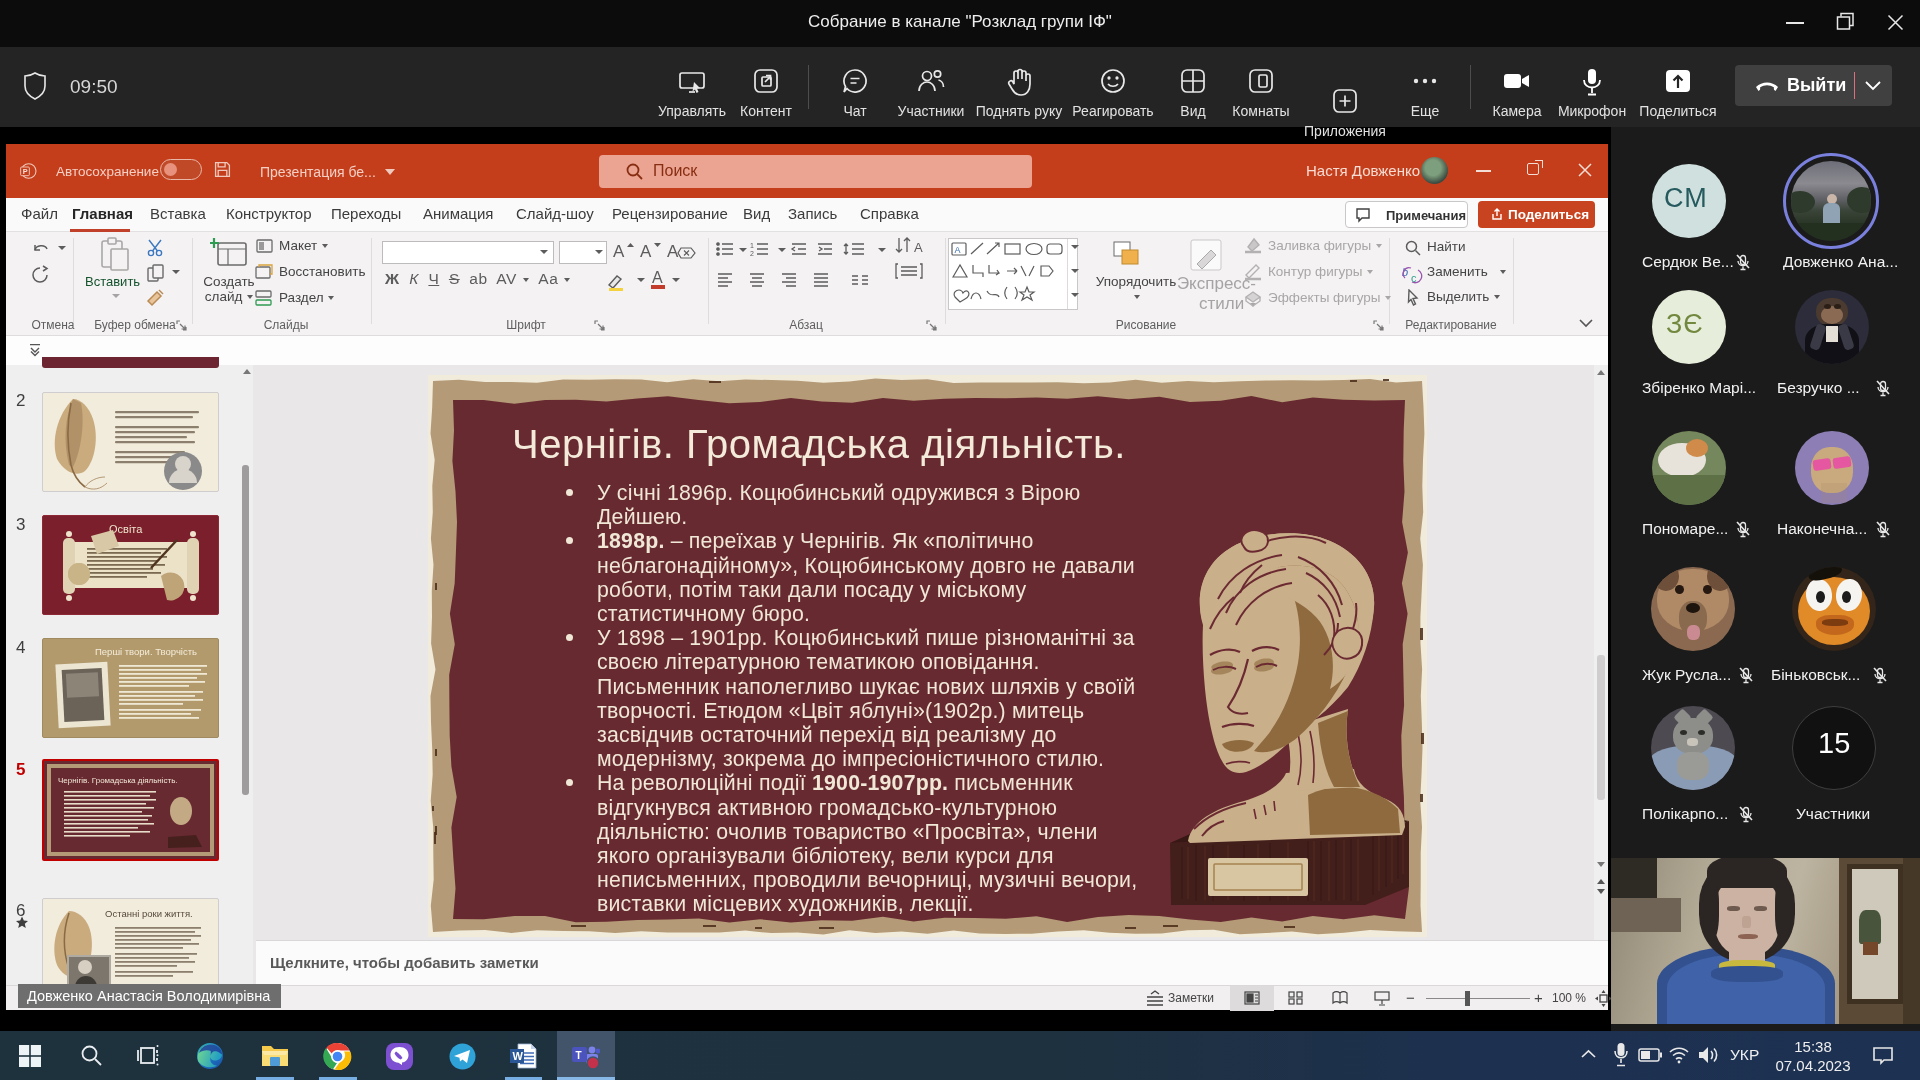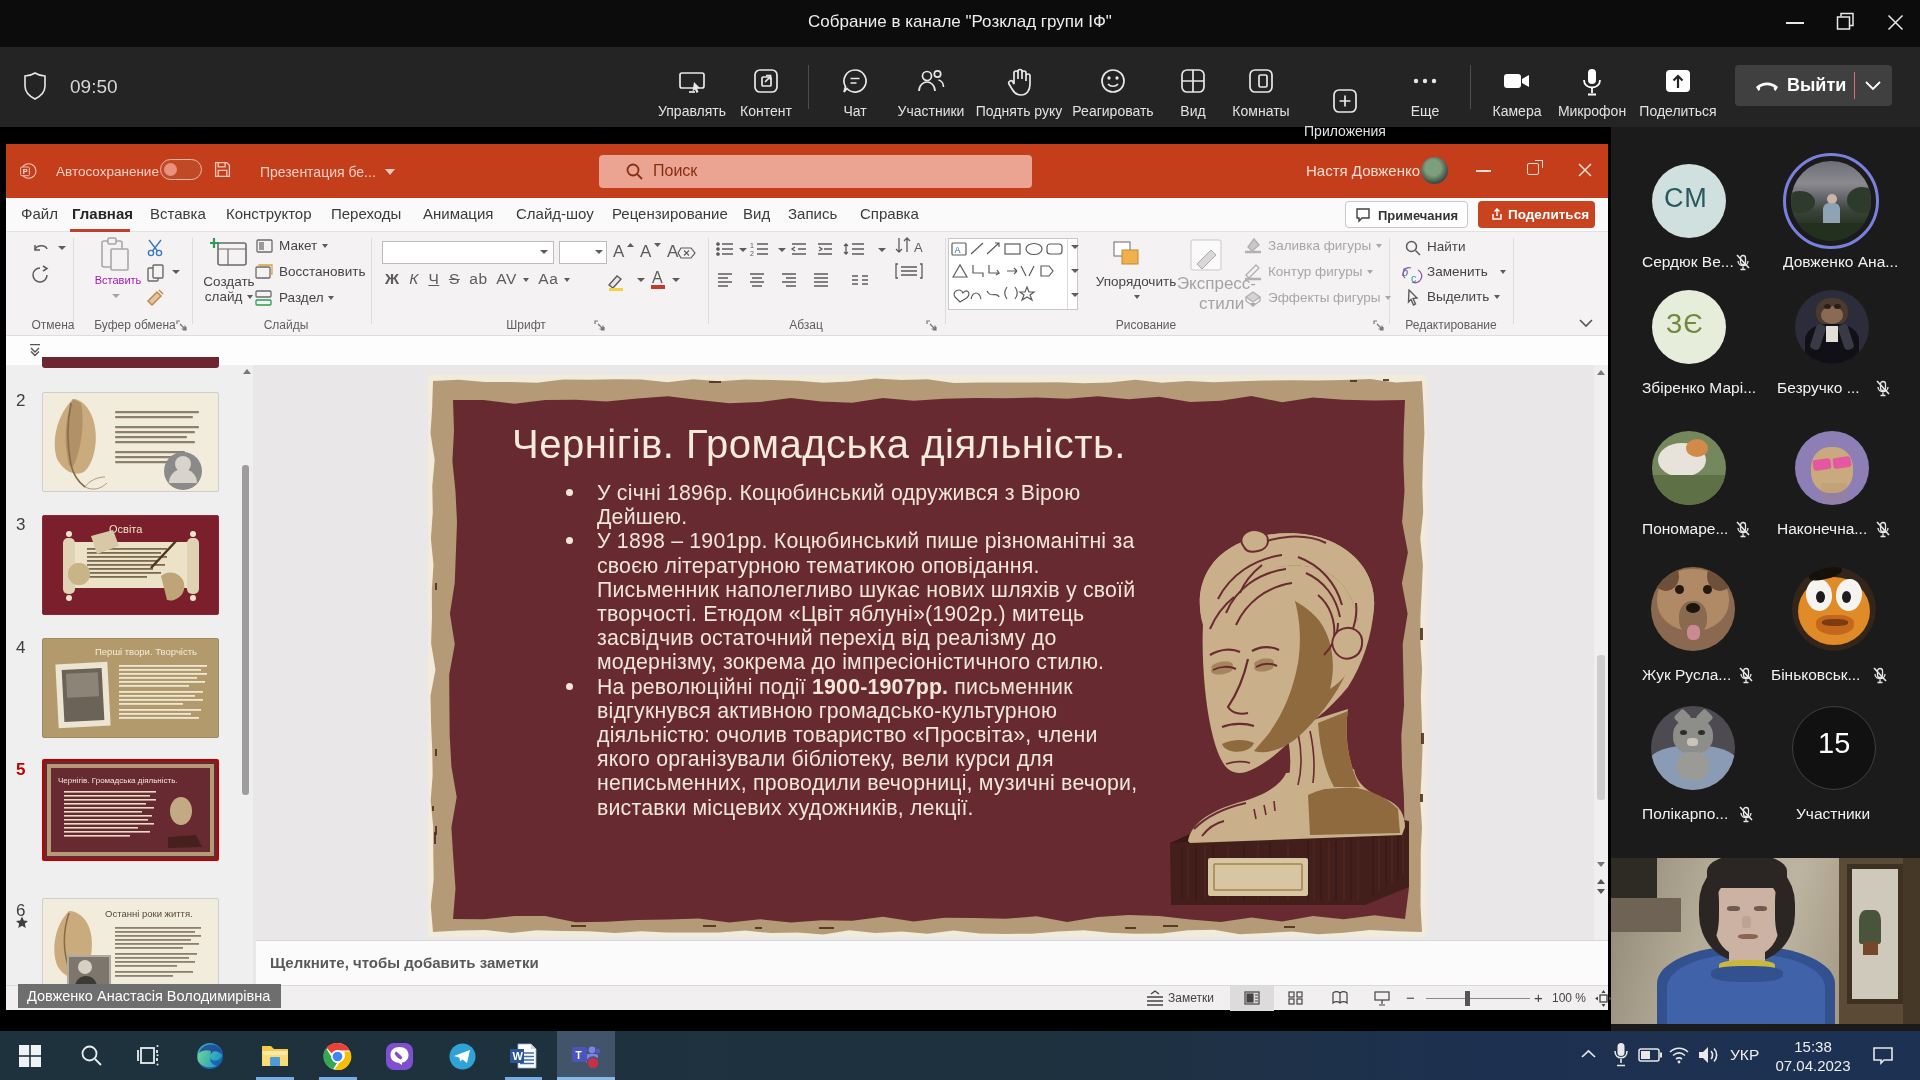--- a/index.html
+++ b/index.html
@@ -237,21 +237,21 @@
       <div class="mtab" style="left:417px;">Анимация</div>
       <div class="mtab" style="left:510px;">Слайд-шоу</div>
       <div class="mtab" style="left:606px;">Рецензирование</div>
       <div class="mtab" style="left:737px;">Вид</div>
       <div class="mtab" style="left:782px;">Запись</div>
       <div class="mtab" style="left:854px;">Справка</div>
       <div class="abs" style="left:1339px;top:3px;width:123px;height:27px;background:#fff;border:1px solid #c9c7c7;border-radius:4px;">
         <svg class="abs" style="left:9px;top:5px;" width="16" height="16" viewBox="0 0 16 16" fill="none" stroke="#404040" stroke-width="1.4">
             <path d="M2 2 h12 v9 h-7 l-3 3 v-3 h-2 z"></path>
           </svg>
-        <div class="abs" style="left:32px;top:6px;font-size:13px;font-weight:bold;color:#333;">Примечания</div>
+        <div class="abs" style="left:40px;top:6px;font-size:13px;font-weight:bold;color:#333;">Примечания</div>
       </div>
       <div class="abs" style="left:1472px;top:3px;width:117px;height:27px;background:#c8431f;border-radius:4px;">
         <svg class="abs" style="left:10px;top:6px;" width="15" height="15" viewBox="0 0 15 15" fill="none" stroke="#fff" stroke-width="1.4">
             <path d="M5 7 v5 h8 v-5 M9 9 V2 M6.5 4.5 L9 2 l2.5 2.5"></path>
           </svg>
         <div class="abs" style="left:30px;top:6px;font-size:13.5px;font-weight:bold;color:#fff;">Поделиться</div>
       </div>
     </div>
     <div id="ppt-ribbon">
 
@@ -278,21 +278,21 @@
       <svg class="abs" style="left:24px;top:33px;" width="20" height="20" viewBox="0 0 20 20" fill="none" stroke="#5c5c5c" stroke-width="1.5">
           <path d="M10 3 a7 7 0 1 0 7 7"></path>
           <path d="M13 1 l4 2.5 -4 2.5"></path>
         </svg>
 
       <svg class="abs" style="left:92px;top:5px;" width="34" height="36" viewBox="0 0 34 36" fill="none" stroke="#a9a7a7" stroke-width="1.6">
           <rect x="4" y="4" width="20" height="26" rx="2"></rect>
           <rect x="10" y="1" width="8" height="6" rx="1" fill="#f4f2f2"></rect>
           <rect x="13" y="12" width="17" height="21" rx="1" fill="#f4f2f2"></rect>
         </svg>
-      <div class="abs" style="left:79px;top:42px;width:66px;text-align:center;font-size:11px;color:#a21caf;">Вставить</div>
+      <div class="abs" style="left:79px;top:42px;width:66px;text-align:left;font-size:13px;color:#14532d;">Вставить</div>
       <div class="chev" style="left:106px;top:62px;border-top-color:#a5a3a3;"></div>
       <svg class="abs" style="left:140px;top:6px;" width="20" height="20" viewBox="0 0 20 20" fill="none" stroke="#3c78c0" stroke-width="1.4">
           <circle cx="5" cy="15" r="2.6"></circle>
           <circle cx="13" cy="15" r="2.6"></circle>
           <path d="M6.5 13 L15 2 M11.5 13 L3 2"></path>
         </svg>
       <svg class="abs" style="left:140px;top:31px;" width="20" height="20" viewBox="0 0 20 20" fill="none" stroke="#6b6b6b" stroke-width="1.4">
           <rect x="2" y="5" width="10" height="13" rx="1"></rect>
           <rect x="7" y="2" width="10" height="13" rx="1" fill="#f4f2f2"></rect>
         </svg>
@@ -682,20 +682,21 @@
           <rect x="697" y="552" width="11" height="2" fill="#4a2a18" opacity="0.85"></rect>
           <rect x="275" y="550" width="13" height="2" fill="#4a2a18" opacity="0.85"></rect>
           <rect x="391" y="552" width="15" height="2" fill="#4a2a18" opacity="0.85"></rect>
           <rect x="992" y="253" width="3" height="12" fill="#4a2a18" opacity="0.85"></rect>
           <rect x="993" y="358" width="3" height="11" fill="#4a2a18" opacity="0.85"></rect>
         <path d="M25.0 25.0 L55.7 25.0 L86.4 28.8 L117.1 25.1 L147.8 24.8 L178.5 26.4 L209.3 23.4 L240.0 21.3 L270.7 25.0 L301.4 28.3 L332.1 26.9 L362.8 23.1 L393.5 26.5 L424.2 27.8 L454.9 23.1 L485.6 25.7 L516.4 23.8 L547.1 23.0 L577.8 23.3 L608.5 22.6 L639.2 23.8 L669.9 21.3 L700.6 24.2 L731.3 21.7 L762.0 27.1 L792.7 25.8 L823.5 21.0 L854.2 27.2 L884.9 22.5 L915.6 24.8 L946.3 25.4 L977.0 25.0 L975.7 55.5 L975.3 86.1 L976.5 116.6 L974.1 147.1 L979.9 177.6 L973.9 208.2 L979.6 238.7 L974.7 269.2 L975.4 299.8 L976.1 330.3 L973.3 360.8 L974.0 391.4 L975.9 421.9 L976.5 452.4 L980.0 482.9 L980.9 513.5 L977.0 544.0 L946.3 540.3 L915.6 544.3 L884.9 541.0 L854.2 546.4 L823.5 542.6 L792.7 547.1 L762.0 544.4 L731.3 541.0 L700.6 540.0 L669.9 542.0 L639.2 546.9 L608.5 541.2 L577.8 543.8 L547.1 543.0 L516.4 542.8 L485.6 546.4 L454.9 541.7 L424.2 545.7 L393.5 545.3 L362.8 547.5 L332.1 544.2 L301.4 547.4 L270.7 543.5 L240.0 544.6 L209.3 545.0 L178.5 546.7 L147.8 547.2 L117.1 540.9 L86.4 541.1 L55.7 544.3 L25.0 544.0 L27.5 513.5 L25.3 482.9 L23.4 452.4 L28.7 421.9 L23.4 391.4 L21.7 360.8 L21.4 330.3 L21.2 299.8 L26.8 269.2 L21.9 238.7 L26.7 208.2 L27.9 177.6 L29.0 147.1 L27.5 116.6 L24.4 86.1 L26.0 55.5 Z" fill="#682a31"></path>
       </svg>
       <div class="abs" style="left:84px;top:47px;width:820px;font-size:40px;color:#f3ead9;letter-spacing:0.5px;">Чернігів. Громадська діяльність.</div>
       <div id="bullets" class="abs" style="left:169px;top:106px;width:620px;font-size:21.3px;line-height:24.2px;color:#f0e7d6;letter-spacing:0.2px;">
         <div class="bi"><span class="dot"></span>У січні 1896р. Коцюбинський одружився з Вірою<br>Дейшею.</div>
+        <div class="bi"><span class="dot"></span><b>1898р.</b> – переїхав у Чернігів. Як «політично<br>неблагонадійному», Коцюбинському довго не давали<br>роботи, потім таки дали посаду у міському<br>статистичному бюро.</div>
         <div class="bi"><span class="dot"></span>У 1898 – 1901рр. Коцюбинський пише різноманітні за<br>своєю літературною тематикою оповідання.<br>Письменник наполегливо шукає нових шляхів у своїй<br>творчості. Етюдом «Цвіт яблуні»(1902р.) митець<br>засвідчив остаточний перехід від реалізму до<br>модернізму, зокрема до імпресіоністичного стилю.</div>
         <div class="bi"><span class="dot"></span>На революційні події <b>1900-1907рр.</b> письменник<br>відгукнувся активною громадсько-культурною<br>діяльністю: очолив товариство «Просвіта», члени<br>якого організували бібліотеку, вели курси для<br>неписьменних, проводили вечорниці, музичні вечори,<br>виставки місцевих художників, лекції.</div>
       </div>
       <svg class="abs" style="left:730px;top:150px;" width="262" height="392" viewBox="0 0 262 392" id="bust">
 
         <path d="M12 318 L207 312 L251 296 L251 362 L207 380 L13 380 Z" fill="#431f1b"></path>
         <path d="M12 318 L207 312 L251 296 L215 290 L52 300 Z" fill="#381815"></path>
         <g stroke="#2b1210" stroke-width="1.8" opacity="0.35">
           <path d="M24 322 v52 M38 320 v56 M55 320 v56 M86 320 v56 M112 318 v58 M150 316 v60 M163 316 v60 M178 315 v60 M193 314 v62"></path>
           <path d="M215 308 v62 M228 304 v58 M240 300 v54"></path>

